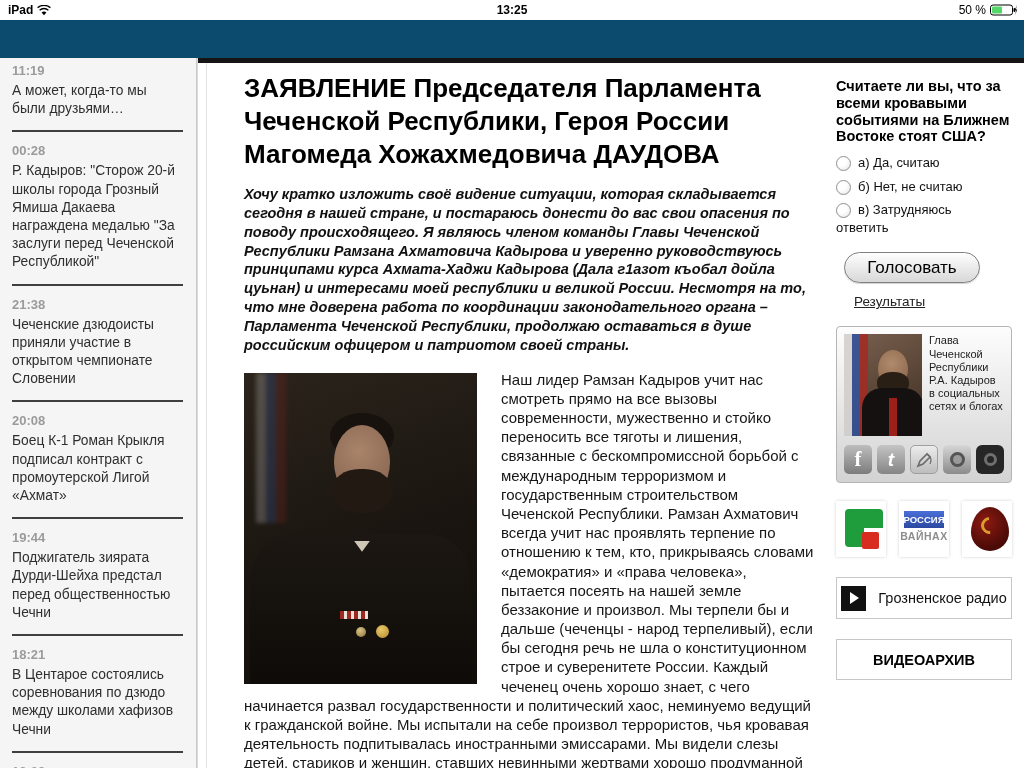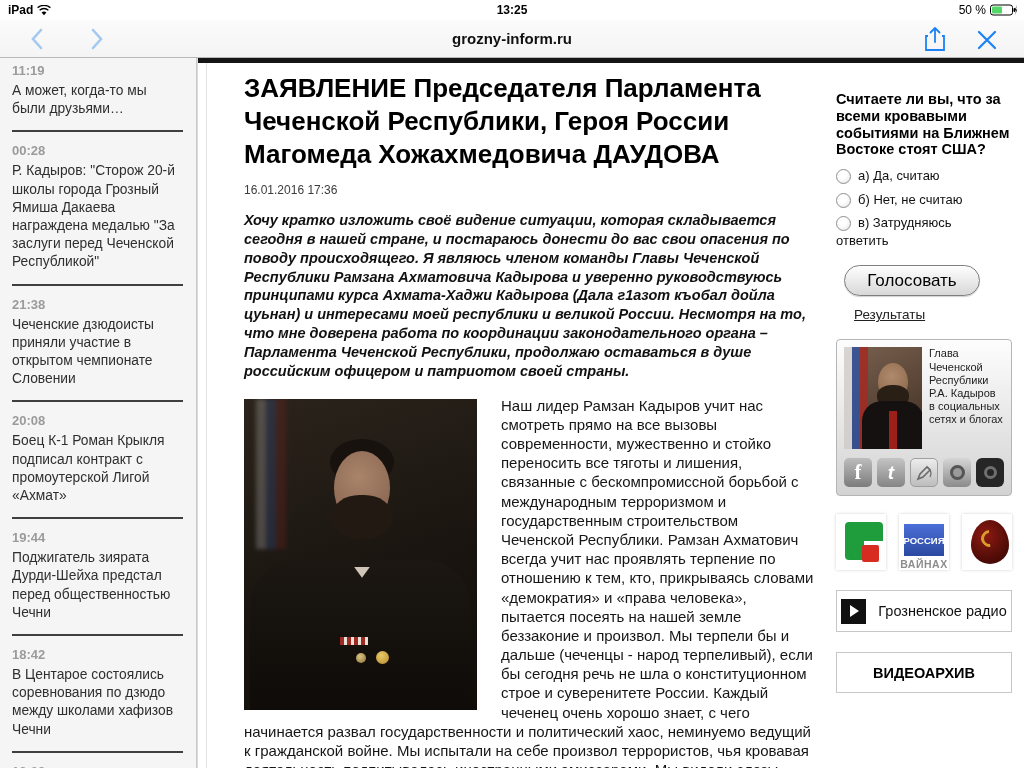--- a/index.html
+++ b/index.html
@@ -74,21 +74,21 @@
     background:#cfc6b8; clip-path:polygon(0 0,100% 0,50% 100%); }
   .ph-ribbon { position:absolute; left:96px; top:238px; width:28px; height:8px;
     background:repeating-linear-gradient(90deg,#9c2a22 0 4px,#e8e2d8 4px 7px); }
   .ph-star { position:absolute; left:132px; top:252px; width:13px; height:13px; border-radius:50%;
     background:radial-gradient(circle at 40% 35%, #e9c96a, #b58a2a); }
   .ph-medal2 { position:absolute; left:112px; top:254px; width:10px; height:10px; border-radius:50%;
     background:radial-gradient(circle at 40% 35%, #d8c487, #8d6f33); }
 
   
   .rail { position:absolute; top:5px; left:638px; width:176px; }
-  .poll-q { font-size:14.5px; font-weight:bold; line-height:1.16; padding-top:28px; color:#000; }
+  .poll-q { font-size:14.5px; font-weight:bold; line-height:1.16; padding-top:15px; color:#000; }
   .poll-opts { margin-top:9px; }
   .poll-opt { margin-top:6px; font-size:13px; color:#111; line-height:1.35; width:152px; }
   .radio {
     display:inline-block; width:15px; height:15px; border:1px solid #8f8f8f; border-radius:50%;
     background:radial-gradient(circle at 35% 30%, #fff 40%, #e2e2e2); vertical-align:middle;
     margin-right:7px; cursor:pointer;
   }
   .vote-btn {
     display:block; margin:16px 0 0 8px; width:136px; height:31px; border-radius:16px;
     border:1px solid #7f7f7f; background:linear-gradient(#fefefe,#d8d8d8);
@@ -129,21 +129,21 @@
   .ig-lens { width:15px; height:15px; border:3px solid #555; border-radius:50%; background:#9a9a9a; }
   .ico-dk { background:#262626; border-radius:6px; }
   .dk-ring { width:13px; height:13px; border:3px solid #6f6f6f; border-radius:50%; }
 
   .logos-row { display:flex; gap:13px; margin-top:18px; }
   .logo-box { width:56px; height:56px; background:#fff; box-shadow:0 0 3px rgba(0,0,0,.18);
     position:relative; cursor:pointer; overflow:hidden; }
   .gtv-green { position:absolute; left:9px; top:8px; width:38px; height:38px; background:#1f9c3c; border-radius:4px; }
   .gtv-white { position:absolute; left:50%; top:50%; right:-2px; bottom:-2px; background:#fff; }
   .gtv-red { position:absolute; right:7px; bottom:8px; width:17px; height:17px; background:#d82c20; border-radius:2px; }
-  .rv-top { margin:10px 5px 0 5px; height:32px; background:linear-gradient(#4a6fd8,#2b49a0);
+  .rv-top { margin:10px 5px 0 5px; height:17px; background:linear-gradient(#4a6fd8,#2b49a0);
     color:#fff; font-weight:bold; font-size:9.5px; display:flex; align-items:center; justify-content:center; }
   .rv-bottom { margin-top:2px; text-align:center; color:#8d8d8d; font-weight:bold; font-size:10.5px; letter-spacing:.5px; }
   .flame { position:absolute; left:9px; top:6px; width:38px; height:44px;
     border-radius:50% 50% 50% 50% / 58% 58% 42% 42%;
     background:radial-gradient(circle at 38% 35%, #8c1a12, #4a0a06 72%); }
   .flame-gold { position:absolute; left:19px; top:16px; width:17px; height:17px; border-radius:50%;
     border:3px solid transparent; border-left-color:#d89b2c; border-bottom-color:#d89b2c; transform:rotate(40deg); }
 
   .radio-box {
     margin-top:20px; height:42px; border:1px solid #c7c7c7; background:#fff;
@@ -175,36 +175,20 @@
       <span>50 %</span>
       <svg class="battery-svg" width="28" height="12" viewBox="0 0 28 12">
         <rect x="0.5" y="1" width="22" height="10" rx="2.5" fill="none" stroke="#000" stroke-width="1"></rect>
         <rect x="2" y="2.5" width="10" height="7" rx="1" fill="#53d769"></rect>
         <rect x="23.5" y="4" width="2" height="4" rx="1" fill="#000"></rect>
         <path d="M27.5 1 L25.8 6 H27 L26 11 L28 5.4 H26.8 Z" fill="#000" transform="translate(-0.8,0)"></path>
       </svg>
     </div>
   </div>
 
-  <div class="toolbar">
-    <svg class="nav-chevron chev-back" viewBox="0 0 24 24">
-      <path d="M15 3 L7 12 L15 21" fill="none" stroke="#a3c9f0" stroke-width="2.6" stroke-linecap="round"></path>
-    </svg>
-    <svg class="nav-chevron chev-fwd" viewBox="0 0 24 24">
-      <path d="M9 3 L17 12 L9 21" fill="none" stroke="#a3c9f0" stroke-width="2.6" stroke-linecap="round"></path>
-    </svg>
-    <div class="toolbar-title">grozny-inform.ru</div>
-    <svg class="tb-share" viewBox="0 0 26 28">
-      <path d="M6 11 H4 V25 H22 V11 H20" fill="none" stroke="#1b82f5" stroke-width="1.8"></path>
-      <path d="M13 17 V3 M13 3 L8.5 7.5 M13 3 L17.5 7.5" fill="none" stroke="#1b82f5" stroke-width="1.8" stroke-linecap="round"></path>
-    </svg>
-    <svg class="tb-close" viewBox="0 0 22 22">
-      <path d="M3 3 L19 19 M19 3 L3 19" fill="none" stroke="#1b82f5" stroke-width="2.2" stroke-linecap="round"></path>
-    </svg>
-  </div>
 
   <div class="sidebar">
     <div class="sb-item">
       <div class="sb-time">11:19</div>
       <div class="sb-title">А может, когда-то мы были друзьями…</div>
     </div>
     <div class="sb-divider"></div>
     <div class="sb-item">
       <div class="sb-time">00:28</div>
       <div class="sb-title">Р. Кадыров: "Сторож 20-й школы города Грозный Ямиша Дакаева награждена медалью "За заслуги перед Чеченской Республикой"</div>
@@ -219,38 +203,37 @@
       <div class="sb-time">20:08</div>
       <div class="sb-title">Боец К-1 Роман Крыкля подписал контракт с промоутерской Лигой «Ахмат»</div>
     </div>
     <div class="sb-divider"></div>
     <div class="sb-item">
       <div class="sb-time">19:44</div>
       <div class="sb-title">Поджигатель зиярата Дурди-Шейха предстал перед общественностью Чечни</div>
     </div>
     <div class="sb-divider"></div>
     <div class="sb-item">
-      <div class="sb-time">18:42</div>
+      <div class="sb-time">18:21</div>
       <div class="sb-title">В Центарое состоялись соревнования по дзюдо между школами хафизов Чечни</div>
     </div>
     <div class="sb-divider"></div>
     <div class="sb-item">
       <div class="sb-time">18:08</div>
 
     </div>
 
   </div>
 
   <div class="main">
     <div class="main-topstrip"></div>
     <div class="main-leftline"></div>
 
     <div class="article">
       <div class="art-title">ЗАЯВЛЕНИЕ Председателя Парламента Чеченской Республики, Героя России Магомеда Хожахмедовича ДАУДОВА</div>
-      <div class="art-date">16.01.2016 17:36</div>
       <div class="art-lead">Хочу кратко изложить своё видение ситуации, которая складывается сегодня в нашей стране, и постараюсь донести до вас свои опасения по поводу происходящего. Я являюсь членом команды Главы Чеченской Республики Рамзана Ахматовича Кадырова и уверенно руководствуюсь принципами курса Ахмата-Хаджи Кадырова (Дала г1азот къобал дойла цуьнан) и интересами моей республики и великой России. Несмотря на то, что мне доверена работа по координации законодательного органа – Парламента Чеченской Республики, продолжаю оставаться в душе российским офицером и патриотом своей страны.</div>
       <div class="art-bodywrap">
         <div class="art-photo">
           <div class="ph-flag"></div>
           <div class="ph-hair"></div>
           <div class="ph-face"></div>
           <div class="ph-beard"></div>
           <div class="ph-suit"></div>
           <div class="ph-collar"></div>
           <div class="ph-ribbon"></div>

